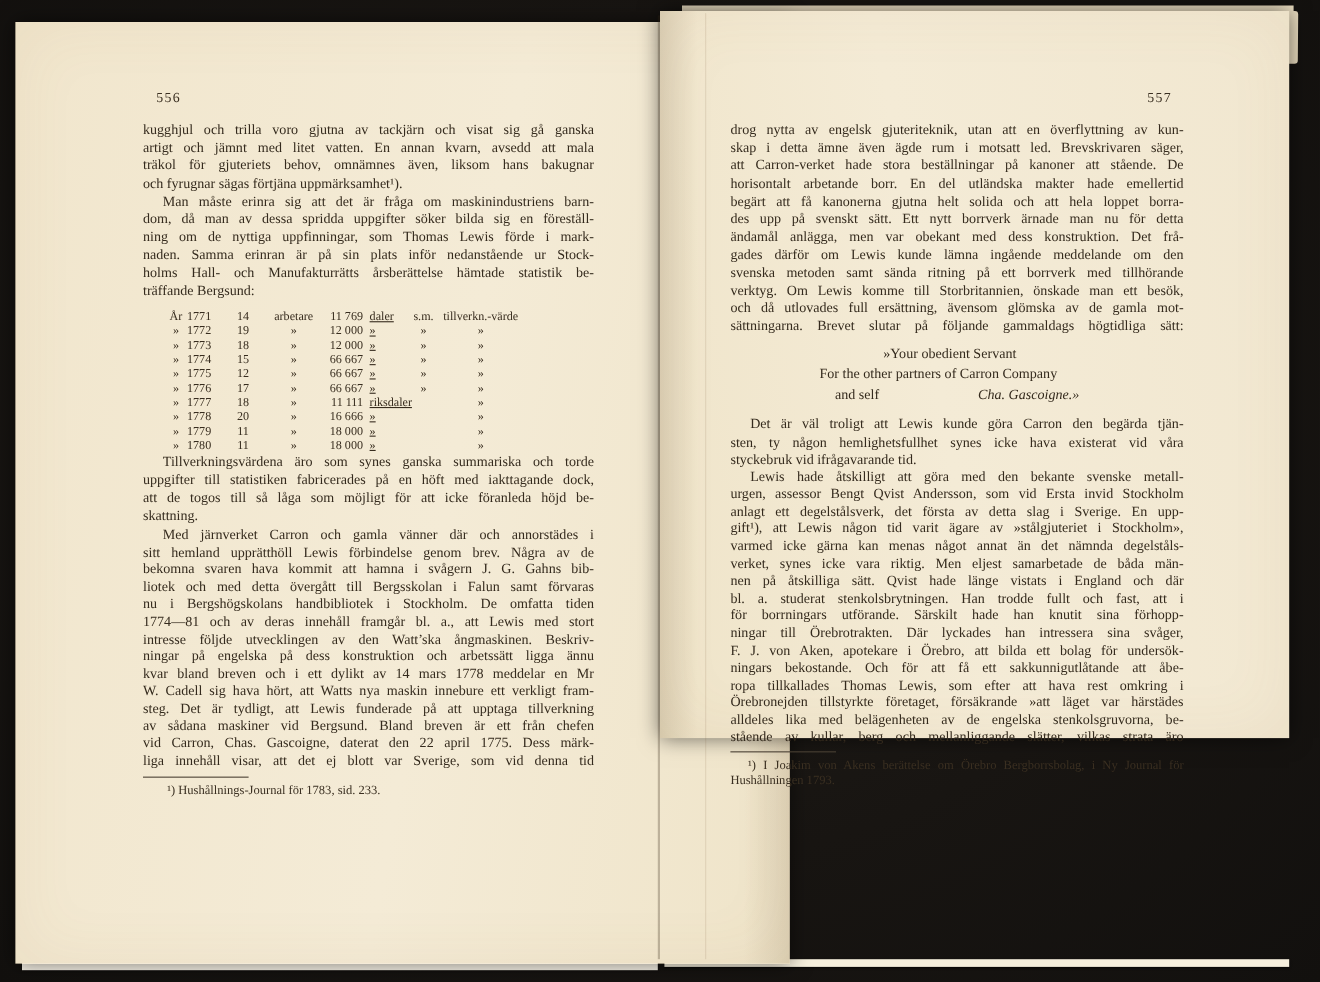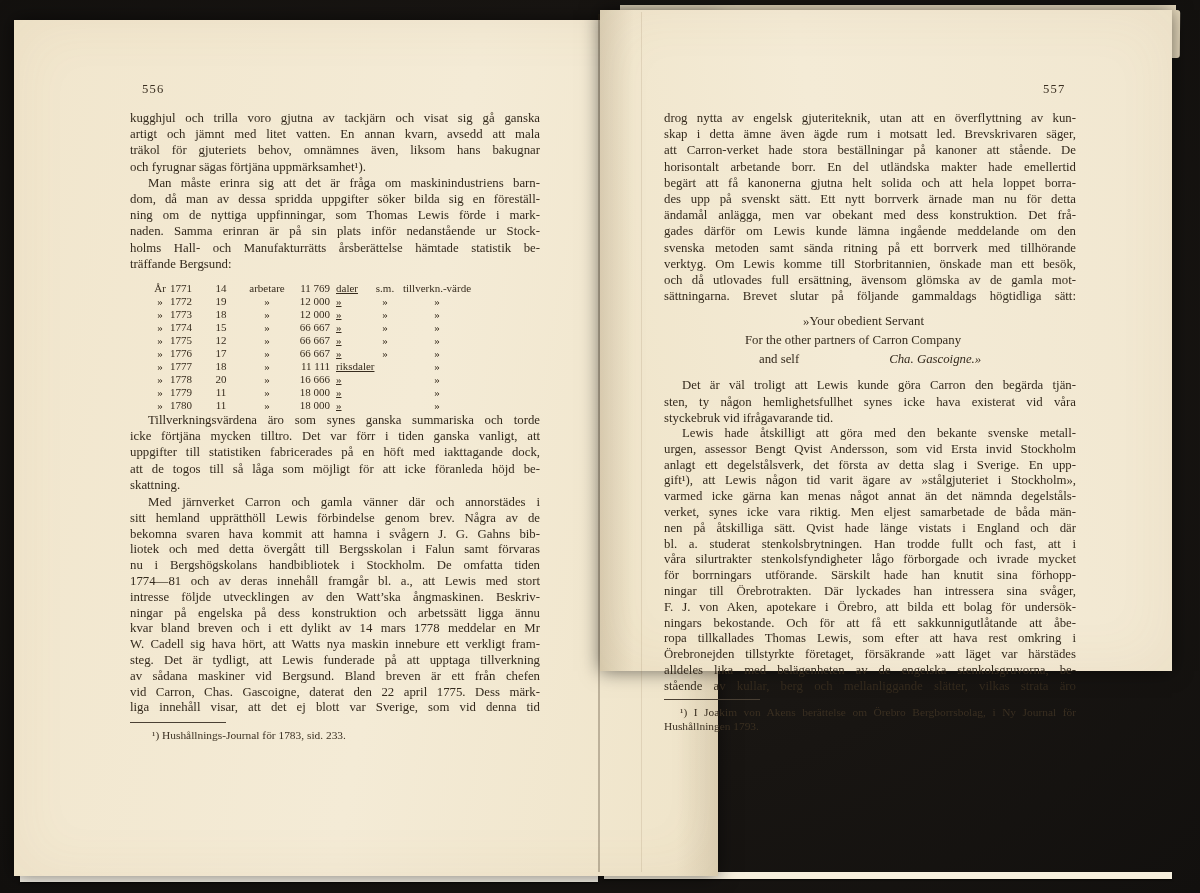--- a/index.html
+++ b/index.html
@@ -201,21 +201,20 @@
             <span class="tcell c2">11</span>
             <span class="tcell c3">»</span>
             <span class="tcell c4">18 000</span>
             <span class="tcell c5">»</span>
             <span class="tcell c6"></span>
             <span class="tcell c7">»</span>
           </div>
         </div>
       <div class="para indent" style="">
           <div class="tline">Tillverkningsvärdena äro som synes ganska summariska och torde</div>
-          <div class="tline">icke förtjäna mycken tilltro. Det var förr i tiden ganska vanligt, att</div>
           <div class="tline">uppgifter till statistiken fabricerades på en höft med iakttagande dock,</div>
           <div class="tline">att de togos till så låga som möjligt för att icke föranleda höjd be-</div>
           <div class="tline tline-end">skattning.</div>
         </div>
       <div class="para indent para-tight" style="margin-top:2px;">
           <div class="tline">Med järnverket Carron och gamla vänner där och annorstädes i</div>
           <div class="tline">sitt hemland upprätthöll Lewis förbindelse genom brev. Några av de</div>
           <div class="tline">bekomna svaren hava kommit att hamna i svågern J. G. Gahns bib-</div>
           <div class="tline">liotek och med detta övergått till Bergsskolan i Falun samt förvaras</div>
           <div class="tline">nu i Bergshögskolans handbibliotek i Stockholm. De omfatta tiden</div>
@@ -267,21 +266,20 @@
         </div>
       <div class="para indent para-tight">
           <div class="tline">Lewis hade åtskilligt att göra med den bekante svenske metall-</div>
           <div class="tline">urgen, assessor Bengt Qvist Andersson, som vid Ersta invid Stockholm</div>
           <div class="tline">anlagt ett degelstålsverk, det första av detta slag i Sverige. En upp-</div>
           <div class="tline">gift¹), att Lewis någon tid varit ägare av »stålgjuteriet i Stockholm»,</div>
           <div class="tline">varmed icke gärna kan menas något annat än det nämnda degelståls-</div>
           <div class="tline">verket, synes icke vara riktig. Men eljest samarbetade de båda män-</div>
           <div class="tline">nen på åtskilliga sätt. Qvist hade länge vistats i England och där</div>
           <div class="tline">bl. a. studerat stenkolsbrytningen. Han trodde fullt och fast, att i</div>
-          <div class="tline">våra silurtrakter stenkolsfyndigheter lågo förborgade och ivrade mycket</div>
           <div class="tline">för borrningars utförande. Särskilt hade han knutit sina förhopp-</div>
           <div class="tline">ningar till Örebrotrakten. Där lyckades han intressera sina svåger,</div>
           <div class="tline">F. J. von Aken, apotekare i Örebro, att bilda ett bolag för undersök-</div>
           <div class="tline">ningars bekostande. Och för att få ett sakkunnigutlåtande att åbe-</div>
           <div class="tline">ropa tillkallades Thomas Lewis, som efter att hava rest omkring i</div>
           <div class="tline">Örebronejden tillstyrkte företaget, försäkrande »att läget var härstädes</div>
           <div class="tline">alldeles lika med belägenheten av de engelska stenkolsgruvorna, be-</div>
           <div class="tline">stående av kullar, berg och mellanliggande slätter, vilkas strata äro</div>
         </div>
       <div class="footnote fn-right" style="margin-top:4px;">

